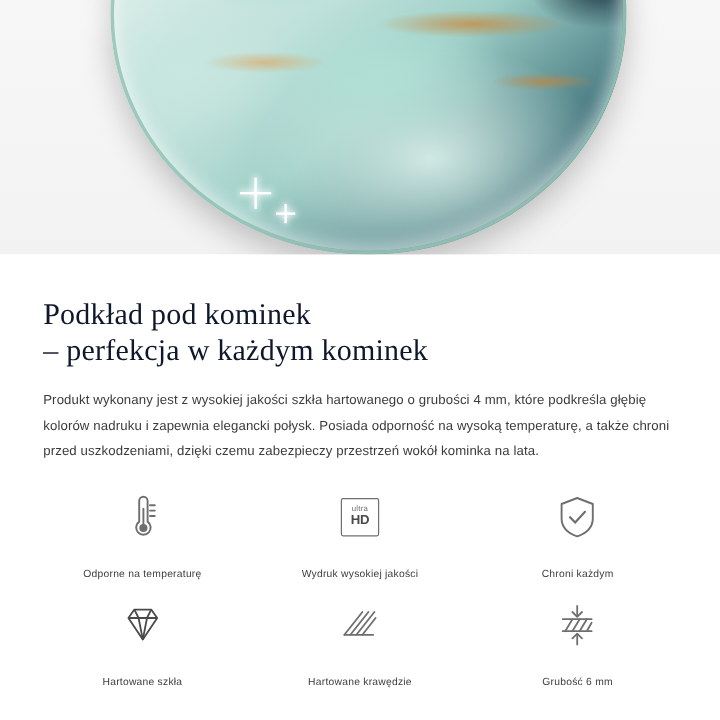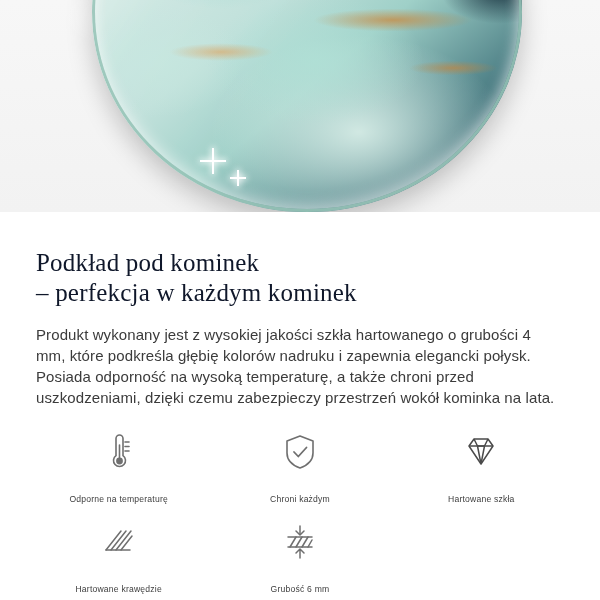--- a/index.html
+++ b/index.html
@@ -124,21 +124,21 @@
     font-size: 25px;
     line-height: 30px;
     margin: 12px 0 16px 0;
     letter-spacing: 0.2px;
   }
   h1.headline .line {
     display: block;
   }
   p.body-copy {
     margin: 0;
-    font-size: 15px;
+    font-size: 11px;
     line-height: 21px;
     color: #3b3b3b;
     letter-spacing: 0.1px;
     max-width: 534px;
   }
 
   
   .features {
     margin-top: 22px;
     padding: 0 28px;
@@ -224,20 +224,29 @@
             <line x1="23" y1="10" x2="27" y2="10"></line>
             <line x1="23" y1="14.5" x2="27" y2="14.5"></line>
             <line x1="23" y1="19" x2="27" y2="19"></line>
           </g>
           <circle cx="17.5" cy="29" r="3.4" fill="#6f6f6f"></circle>
         </svg>
       </div>
       <div class="feature-label">Odporne na temperaturę</div>
     </div>
 
+    <div class="feature">
+      <div class="feature-icon">
+        <div class="ultrahd-box">
+          <span class="u-top">ultra</span>
+          <span class="u-bot">HD</span>
+        </div>
+      </div>
+      <div class="feature-label">Wydruk wysokiej jakości</div>
+    </div>
 
     <div class="feature">
       <div class="feature-icon">
         <svg width="36" height="40" viewBox="0 0 36 40" aria-hidden="true">
           <path d="M18 4 L31 9 V21 C31 28.5 25 33.5 18 36 C11 33.5 5 28.5 5 21 V9 Z" fill="none" stroke="#6f6f6f" stroke-width="1.6" stroke-linejoin="round"></path>
           <path d="M12 20 L16.3 24.5 L24.5 15.5" fill="none" stroke="#6f6f6f" stroke-width="1.8" stroke-linecap="round" stroke-linejoin="round"></path>
         </svg>
       </div>
       <div class="feature-label">Chroni każdym</div>
     </div>

